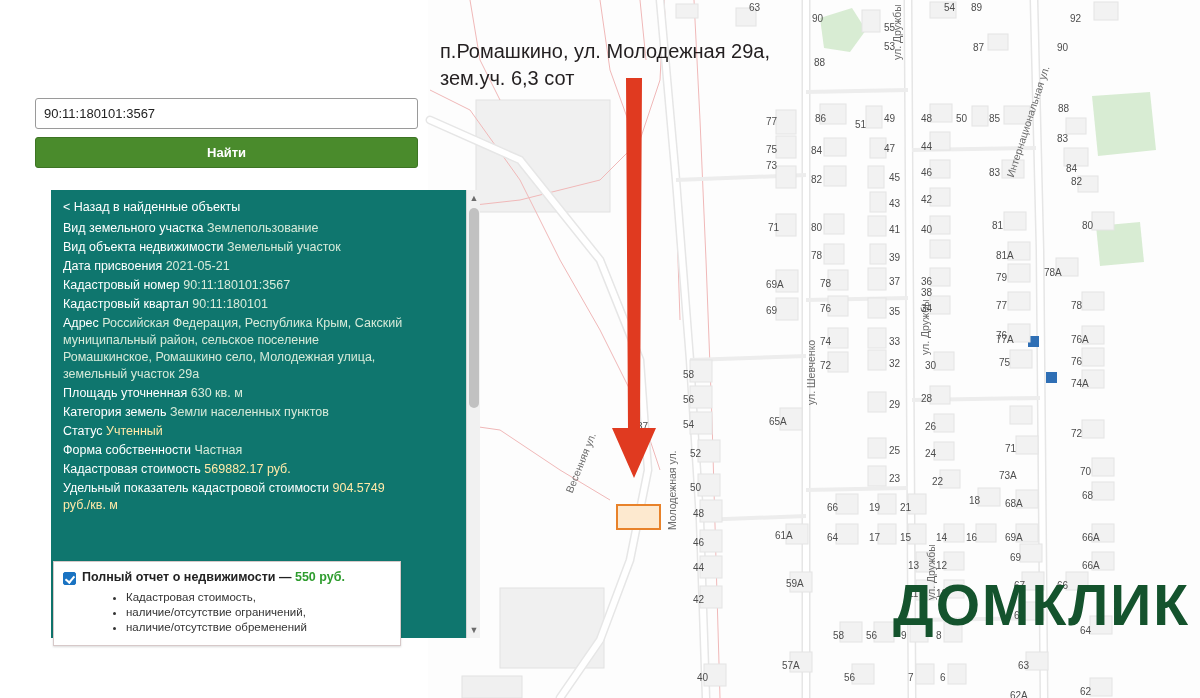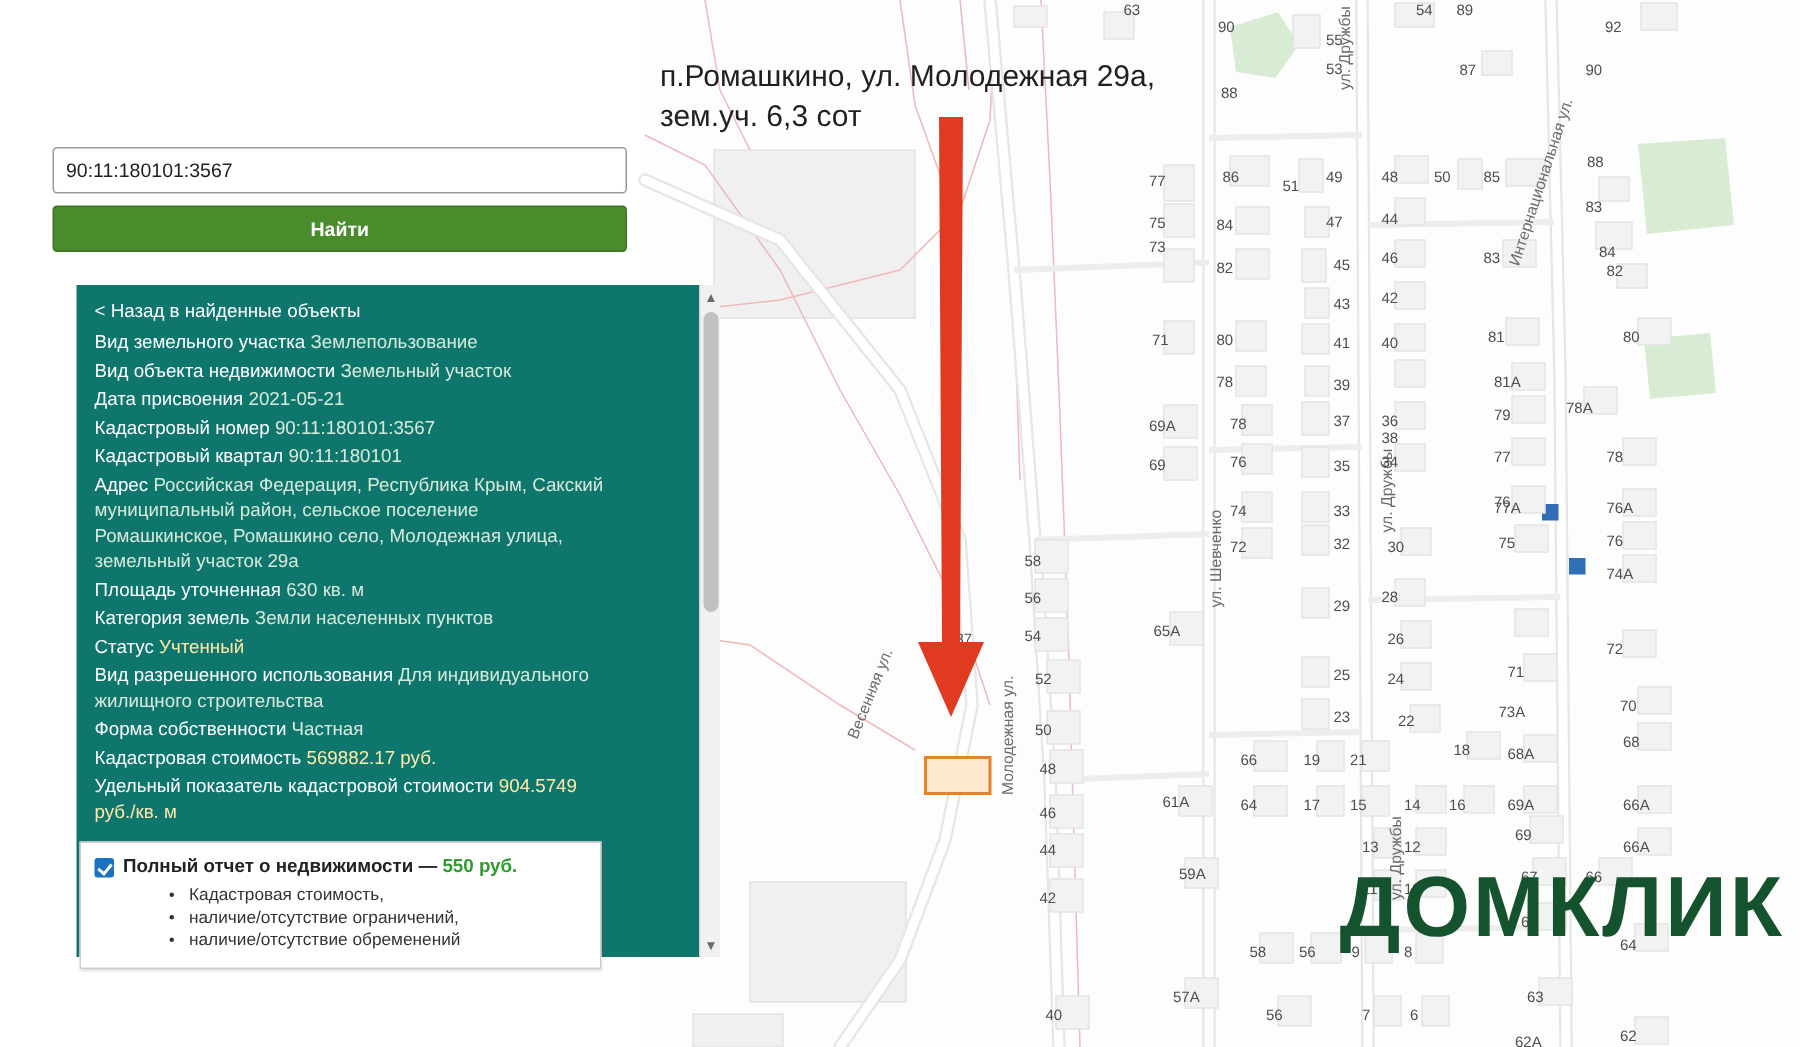--- a/index.html
+++ b/index.html
@@ -457,21 +457,20 @@
       <div id="fields">
           <div class="field"><span>Вид земельного участка </span><span class="val">Землепользование</span></div>
           <div class="field"><span>Вид объекта недвижимости </span><span class="val">Земельный участок</span></div>
           <div class="field"><span>Дата присвоения </span><span class="val">2021-05-21</span></div>
           <div class="field"><span>Кадастровый номер </span><span class="val">90:11:180101:3567</span></div>
           <div class="field"><span>Кадастровый квартал </span><span class="val">90:11:180101</span></div>
           <div class="field"><span>Адрес </span><span class="val">Российская Федерация, Республика Крым, Сакский муниципальный район, сельское поселение Ромашкинское, Ромашкино село, Молодежная улица, земельный участок 29а</span></div>
           <div class="field"><span>Площадь уточненная </span><span class="val">630 кв. м</span></div>
           <div class="field"><span>Категория земель </span><span class="val">Земли населенных пунктов</span></div>
           <div class="field"><span>Статус </span><span class="val-y">Учтенный</span></div>
-          <div class="field"><span>Вид разрешенного использования </span><span class="val">Для индивидуального жилищного строительства</span></div>
           <div class="field"><span>Форма собственности </span><span class="val">Частная</span></div>
           <div class="field"><span>Кадастровая стоимость </span><span class="val-y">569882.17 руб.</span></div>
           <div class="field"><span>Удельный показатель кадастровой стоимости </span><span class="val-y">904.5749 руб./кв. м</span></div>
         </div>
     </div>
     <div class="panel-sb">
       <div class="arr up">▲</div>
       <div class="thumb"></div>
       <div class="arr dn">▼</div>
     </div>

